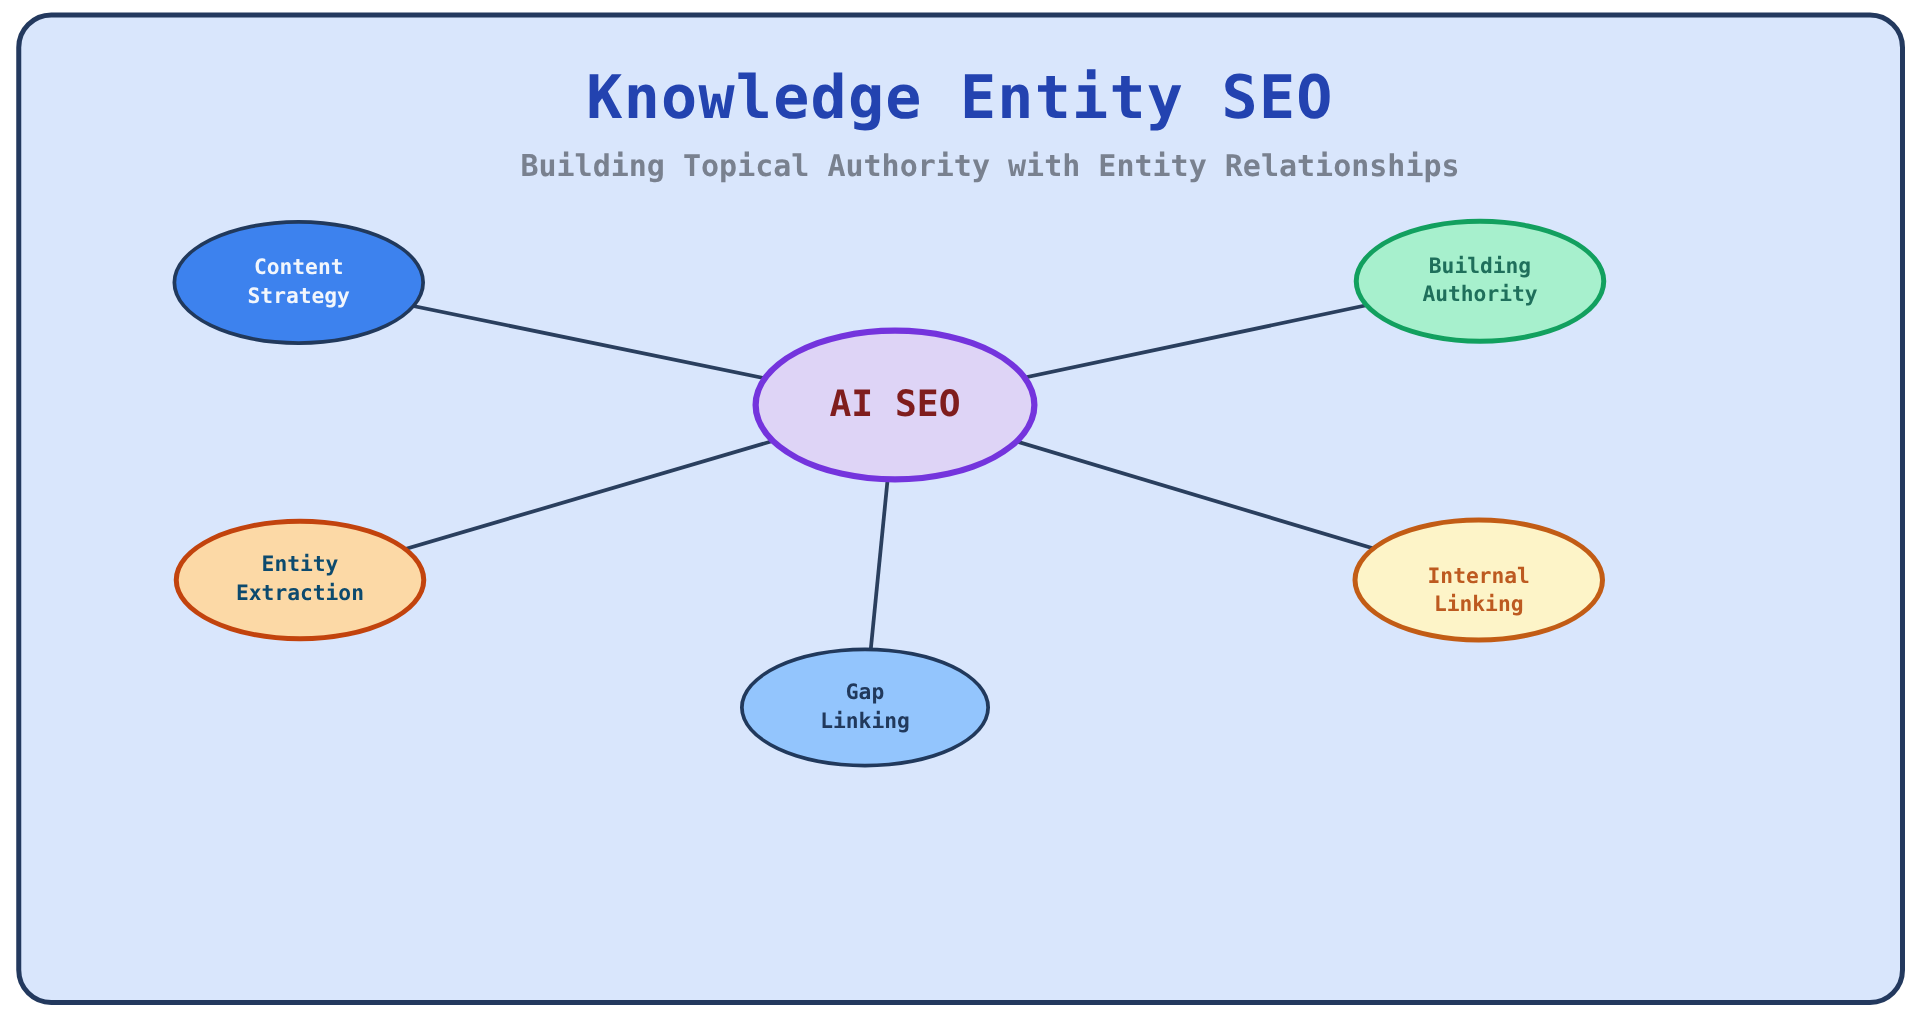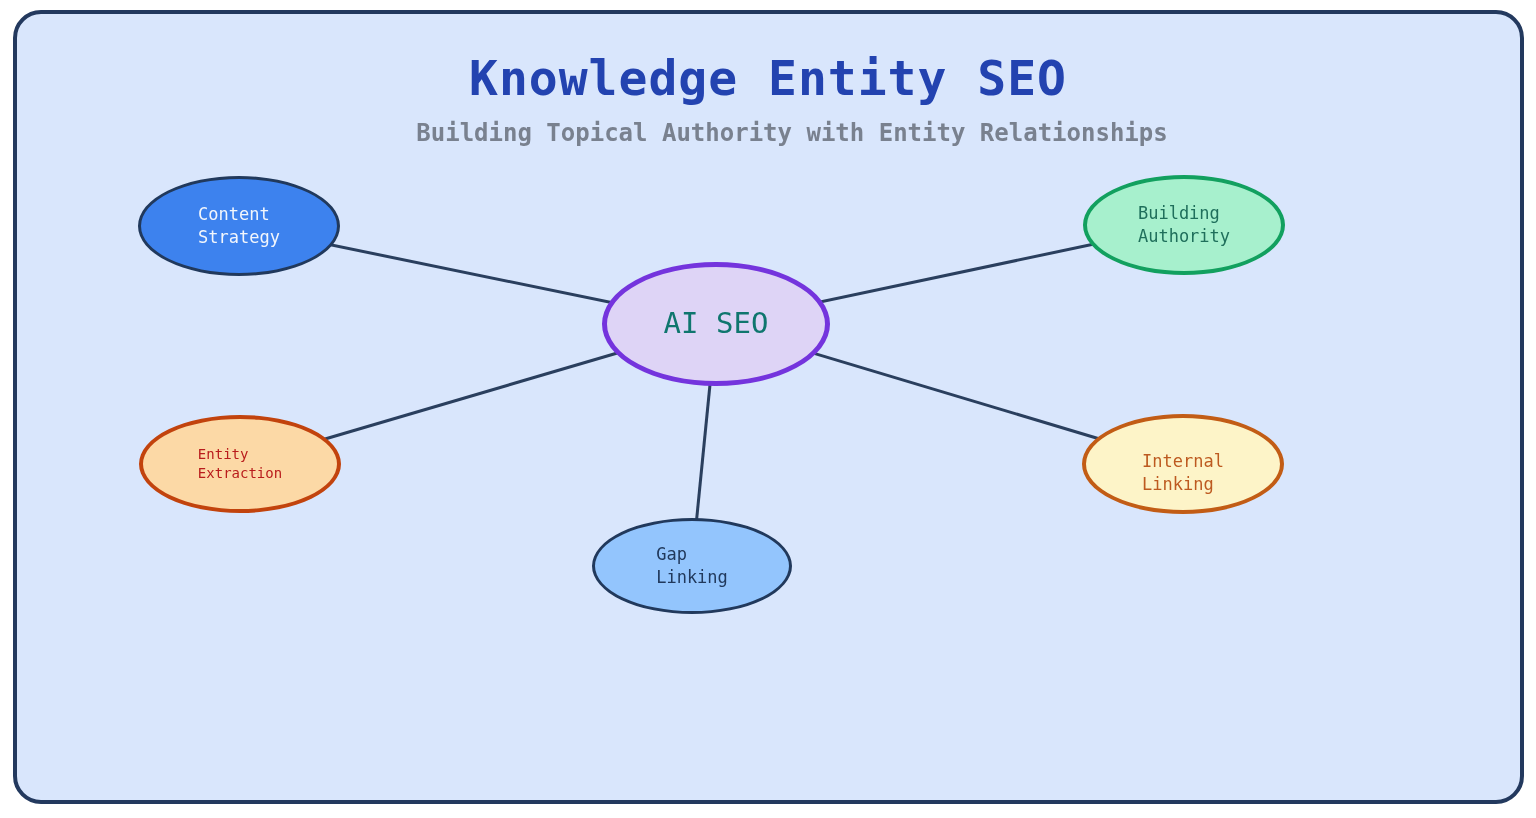--- a/index.html
+++ b/index.html
@@ -68,51 +68,52 @@
   }
   .node {
     position: absolute;
     box-sizing: border-box;
     border-radius: 50%;
     display: flex;
     align-items: center;
     justify-content: center;
   }
   .node-label {
+    text-align: center;
     white-space: pre-line;
-    font-weight: 400;
+    font-weight: 700;
     line-height: 1.35;
   }
 </style>
 </head>
 <body>
 
 <div class="canvas">
   <div class="frame"></div>
   <svg id="edge-layer" xmlns="http://www.w3.org/2000/svg">
       <line x1="239" y1="226" x2="716" y2="324" stroke="#2a3f5e" stroke-width="3"></line>
       <line x1="240" y1="464" x2="716" y2="324" stroke="#2a3f5e" stroke-width="3"></line>
       <line x1="692" y1="566" x2="716" y2="324" stroke="#2a3f5e" stroke-width="3"></line>
       <line x1="1184" y1="225" x2="716" y2="324" stroke="#2a3f5e" stroke-width="3"></line>
       <line x1="1183" y1="464" x2="716" y2="324" stroke="#2a3f5e" stroke-width="3"></line>
     </svg>
   <div id="node-layer">
       <div class="node" style="left: 602px; top: 262px; width: 228px; height: 124px; background: rgb(222, 212, 246); border: 5px solid rgb(116, 52, 221);">
-        <span class="node-label" style="color: #0f766e; font-size: 29px;">AI SEO</span>
+        <span class="node-label" style="color: #7f1d1d; font-size: 29px;">AI SEO</span>
       </div>
       <div class="node" style="left: 138px; top: 176px; width: 202px; height: 100px; background: rgb(61, 130, 238); border: 3px solid rgb(33, 57, 92);">
         <span class="node-label" style="color: rgb(242, 246, 252); font-size: 17px;">Content
 Strategy</span>
       </div>
       <div class="node" style="left: 1083px; top: 175px; width: 202px; height: 100px; background: rgb(167, 240, 205); border: 4px solid rgb(18, 160, 95);">
         <span class="node-label" style="color: rgb(31, 111, 91); font-size: 17px;">Building
 Authority</span>
       </div>
       <div class="node" style="left: 139px; top: 415px; width: 202px; height: 98px; background: rgb(252, 217, 166); border: 4px solid rgb(194, 67, 13);">
-        <span class="node-label" style="color: #b91c1c; font-size: 14px;">Entity
+        <span class="node-label" style="color: #0c4a6e; font-size: 17px;">Entity
 Extraction</span>
       </div>
       <div class="node" style="left: 1082px; top: 414px; width: 202px; height: 100px; background: rgb(253, 244, 200); border: 4px solid rgb(194, 92, 21);">
         <span class="node-label" style="color: rgb(189, 90, 32); font-size: 17px; margin-top: 18px;">Internal
 Linking</span>
       </div>
       <div class="node" style="left: 592px; top: 518px; width: 200px; height: 96px; background: rgb(147, 197, 253); border: 3px solid rgb(33, 57, 92);">
         <span class="node-label" style="color: rgb(33, 57, 92); font-size: 17px;">Gap
 Linking</span>
       </div>

